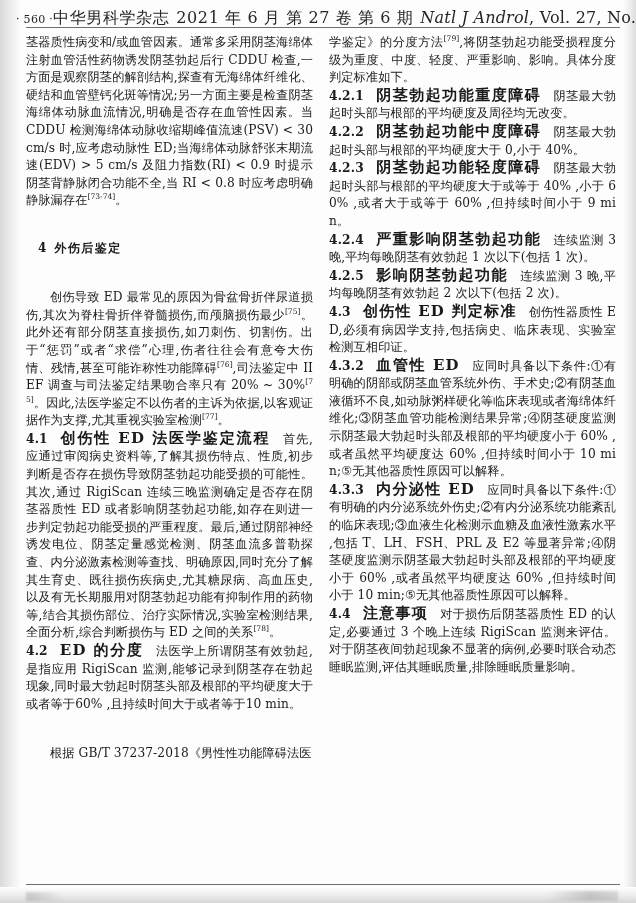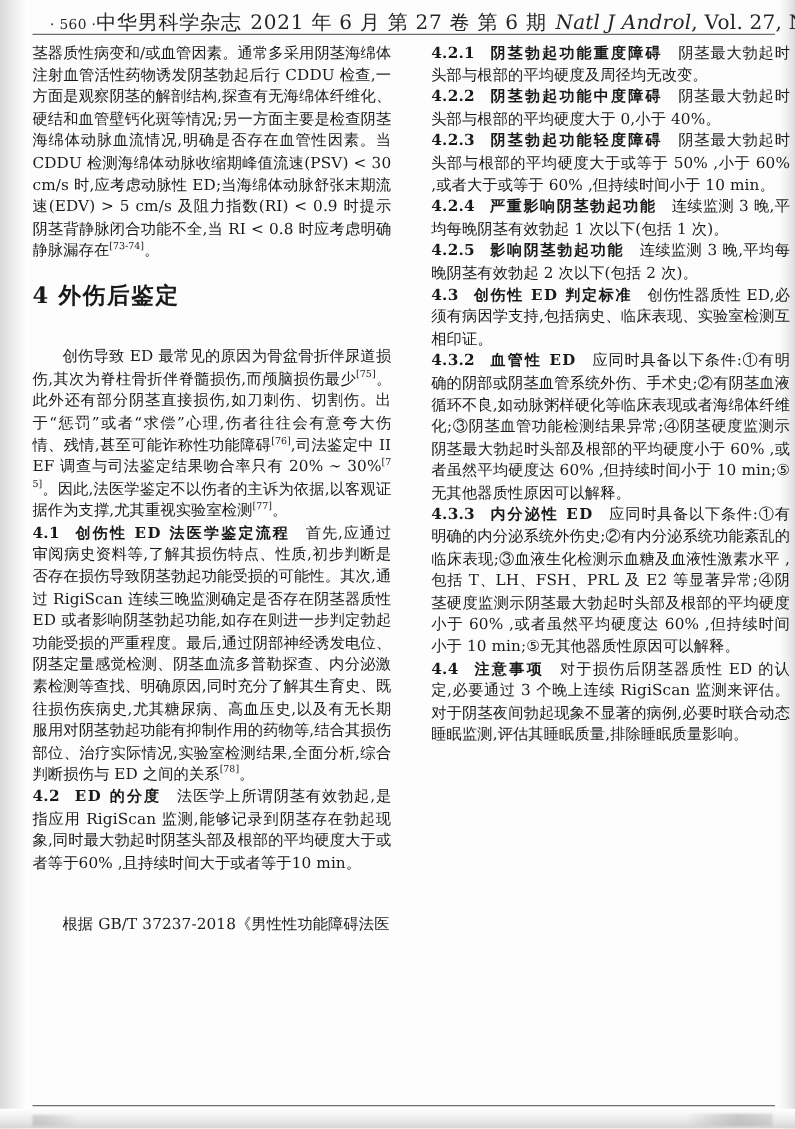--- a/index.html
+++ b/index.html
@@ -40,21 +40,21 @@
   .edge-bottom {
     position: absolute;
     left: 0; right: 0; bottom: 0;
     height: 16px;
     background: linear-gradient(to top, #d5d5d5 0%, #ededed 50%, #ffffff 100%);
   }
 
   
   .runhead {
     position: absolute;
-    left: 40px;
+    left: 16px;
     right: 16px;
     top: 8px;
     height: 16px;
     display: flex;
     align-items: baseline;
     font-size: 10.5px;
     color: #262626;
     white-space: nowrap;
   }
   .runhead .folio {
@@ -94,21 +94,21 @@
   }
 
   
   .columns {
     position: absolute;
     left: 26px;
     right: 16px;
     top: 34px;
     bottom: 26px;
     display: flex;
-    gap: 32px;
+    gap: 16px;
   }
   .col {
     width: 287px;
     flex: 0 0 287px;
   }
 
   p.para {
     margin: 0;
     font-size: 12.2px;
     line-height: 17.6px;
@@ -121,30 +121,30 @@
   p.para.indent { text-indent: 24px; margin-top: 32px; }
 
   
   .secnum {
     font-weight: bold;
     font-family: "DejaVu Serif", "Liberation Serif", serif;
     letter-spacing: 0.2px;
   }
   .sectitle {
     font-weight: bold;
-    font-size: 12px;
+    font-size: 15px;
     letter-spacing: 1.2px;
     padding: 0 2px;
   }
   .gap { display: inline-block; width: 10px; }
 
   
   p.head {
-    margin: 0;
-    font-size: 18px;
+    margin: 12px;
+    font-size: 12px;
     line-height: 17.6px;
     font-weight: bold;
     letter-spacing: 1.4px;
   }
   p.head .hnum { letter-spacing: 0.2px; margin-right: 8px; }
 
   .blank { height: 17.6px; }
 
   sup {
     font-size: 7.6px;
@@ -206,26 +206,27 @@
       <p class="para"><span class="secnum">4.1</span><span class="gap"></span><span class="sectitle">创伤性 ED 法医学鉴定流程</span><span class="gap"></span><span>首先,应通过审阅病史资料等,了解其损伤特点、性质,初步判断是否存在损伤导致阴茎勃起功能受损的可能性。其次,通过 RigiScan 连续三晚监测确定是否存在阴茎器质性 ED 或者影响阴茎勃起功能,如存在则进一步判定勃起功能受损的严重程度。最后,通过阴部神经诱发电位、阴茎定量感觉检测、阴茎血流多普勒探查、内分泌激素检测等查找、明确原因,同时充分了解其生育史、既往损伤疾病史,尤其糖尿病、高血压史,以及有无长期服用对阴茎勃起功能有抑制作用的药物等,结合其损伤部位、治疗实际情况,实验室检测结果,全面分析,综合判断损伤与 ED 之间的关系</span><sup>[78]</sup><span>。</span></p>
 
       <p class="para"><span class="secnum">4.2</span><span class="gap"></span><span class="sectitle">ED 的分度</span><span class="gap"></span><span>法医学上所谓阴茎有效勃起,是指应用 RigiScan 监测,能够记录到阴茎存在勃起现象,同时最大勃起时阴茎头部及根部的平均硬度大于或者等于60% ,且持续时间大于或者等于10 min。</span></p>
 
       <p class="para indent"><span>根据 GB/T 37237-2018《男性性功能障碍法医</span></p>
 
     </div>
 
     <div class="col">
 
+      <p class="para"><span>学鉴定》的分度方法</span><sup>[79]</sup><span>,将阴茎勃起功能受损程度分级为重度、中度、轻度、严重影响、影响。具体分度判定标准如下。</span></p>
 
       <p class="para"><span class="secnum">4.2.1</span><span class="gap"></span><span class="sectitle">阴茎勃起功能重度障碍</span><span class="gap"></span><span>阴茎最大勃起时头部与根部的平均硬度及周径均无改变。</span></p>
 
       <p class="para"><span class="secnum">4.2.2</span><span class="gap"></span><span class="sectitle">阴茎勃起功能中度障碍</span><span class="gap"></span><span>阴茎最大勃起时头部与根部的平均硬度大于 0,小于 40%。</span></p>
 
-      <p class="para"><span class="secnum">4.2.3</span><span class="gap"></span><span class="sectitle">阴茎勃起功能轻度障碍</span><span class="gap"></span><span>阴茎最大勃起时头部与根部的平均硬度大于或等于 50% ,小于 60% ,或者大于或等于 60% ,但持续时间小于 10 min。</span></p>
+      <p class="para"><span class="secnum">4.2.3</span><span class="gap"></span><span class="sectitle">阴茎勃起功能轻度障碍</span><span class="gap"></span><span>阴茎最大勃起时头部与根部的平均硬度大于或等于 40% ,小于 60% ,或者大于或等于 60% ,但持续时间小于 9 min。</span></p>
 
       <p class="para"><span class="secnum">4.2.4</span><span class="gap"></span><span class="sectitle">严重影响阴茎勃起功能</span><span class="gap"></span><span>连续监测 3 晚,平均每晚阴茎有效勃起 1 次以下(包括 1 次)。</span></p>
 
       <p class="para"><span class="secnum">4.2.5</span><span class="gap"></span><span class="sectitle">影响阴茎勃起功能</span><span class="gap"></span><span>连续监测 3 晚,平均每晚阴茎有效勃起 2 次以下(包括 2 次)。</span></p>
 
       <p class="para"><span class="secnum">4.3</span><span class="gap"></span><span class="sectitle">创伤性 ED 判定标准</span><span class="gap"></span><span>创伤性器质性 ED,必须有病因学支持,包括病史、临床表现、实验室检测互相印证。</span></p>
 
 
       <p class="para"><span class="secnum">4.3.2</span><span class="gap"></span><span class="sectitle">血管性 ED</span><span class="gap"></span><span>应同时具备以下条件:①有明确的阴部或阴茎血管系统外伤、手术史;②有阴茎血液循环不良,如动脉粥样硬化等临床表现或者海绵体纤维化;③阴茎血管功能检测结果异常;④阴茎硬度监测示阴茎最大勃起时头部及根部的平均硬度小于 60% ,或者虽然平均硬度达 60% ,但持续时间小于 10 min;⑤无其他器质性原因可以解释。</span></p>
 

